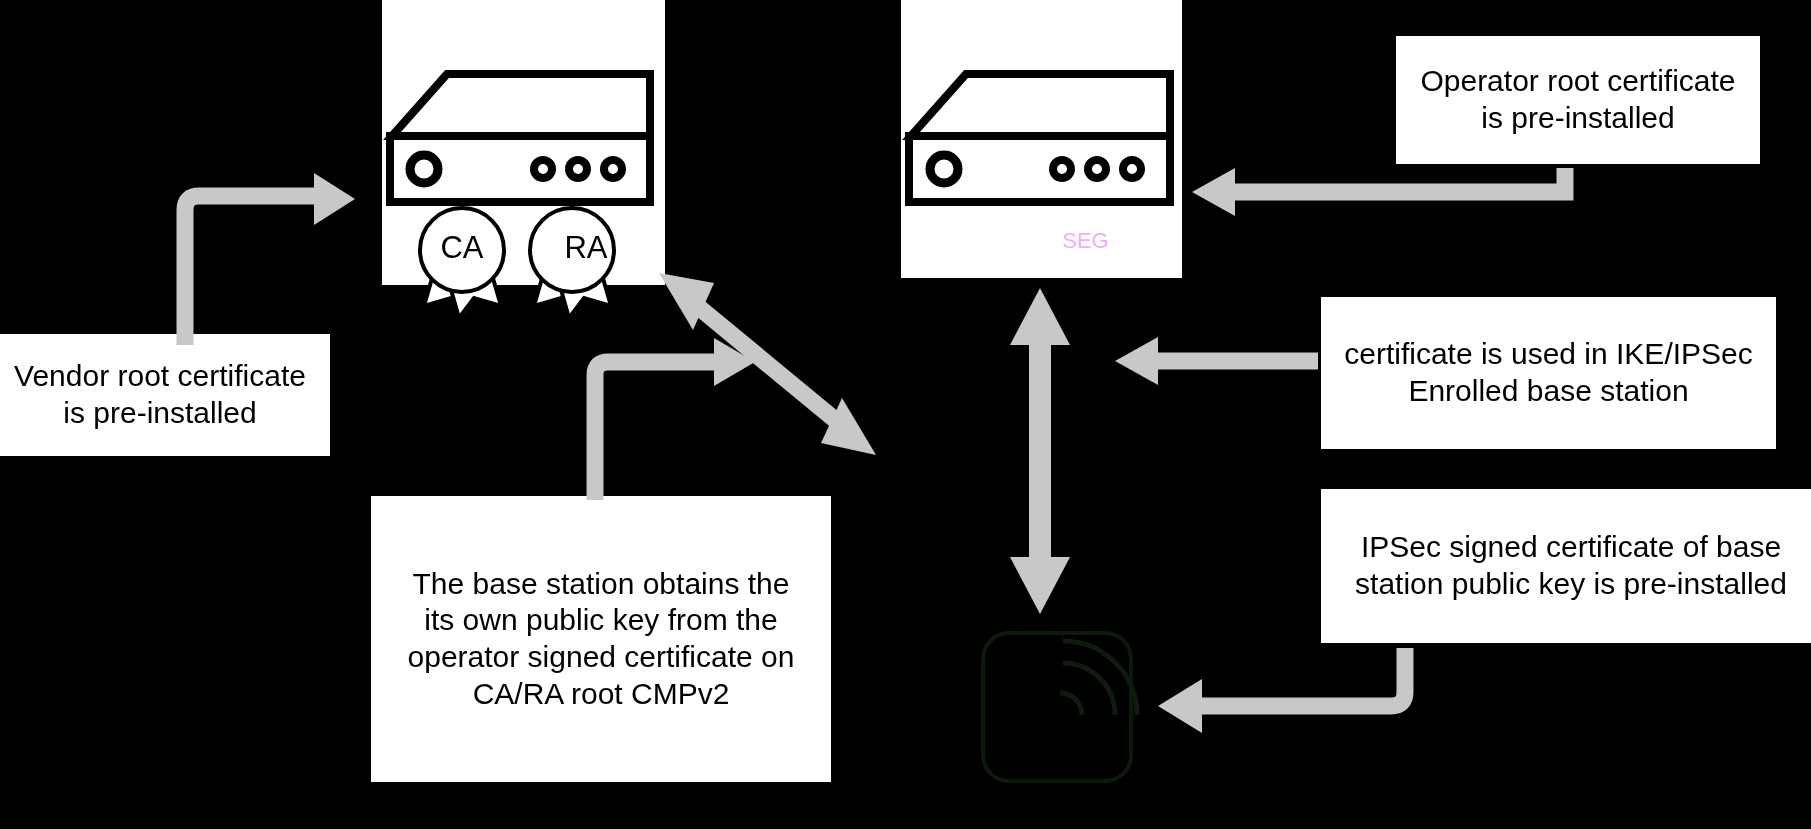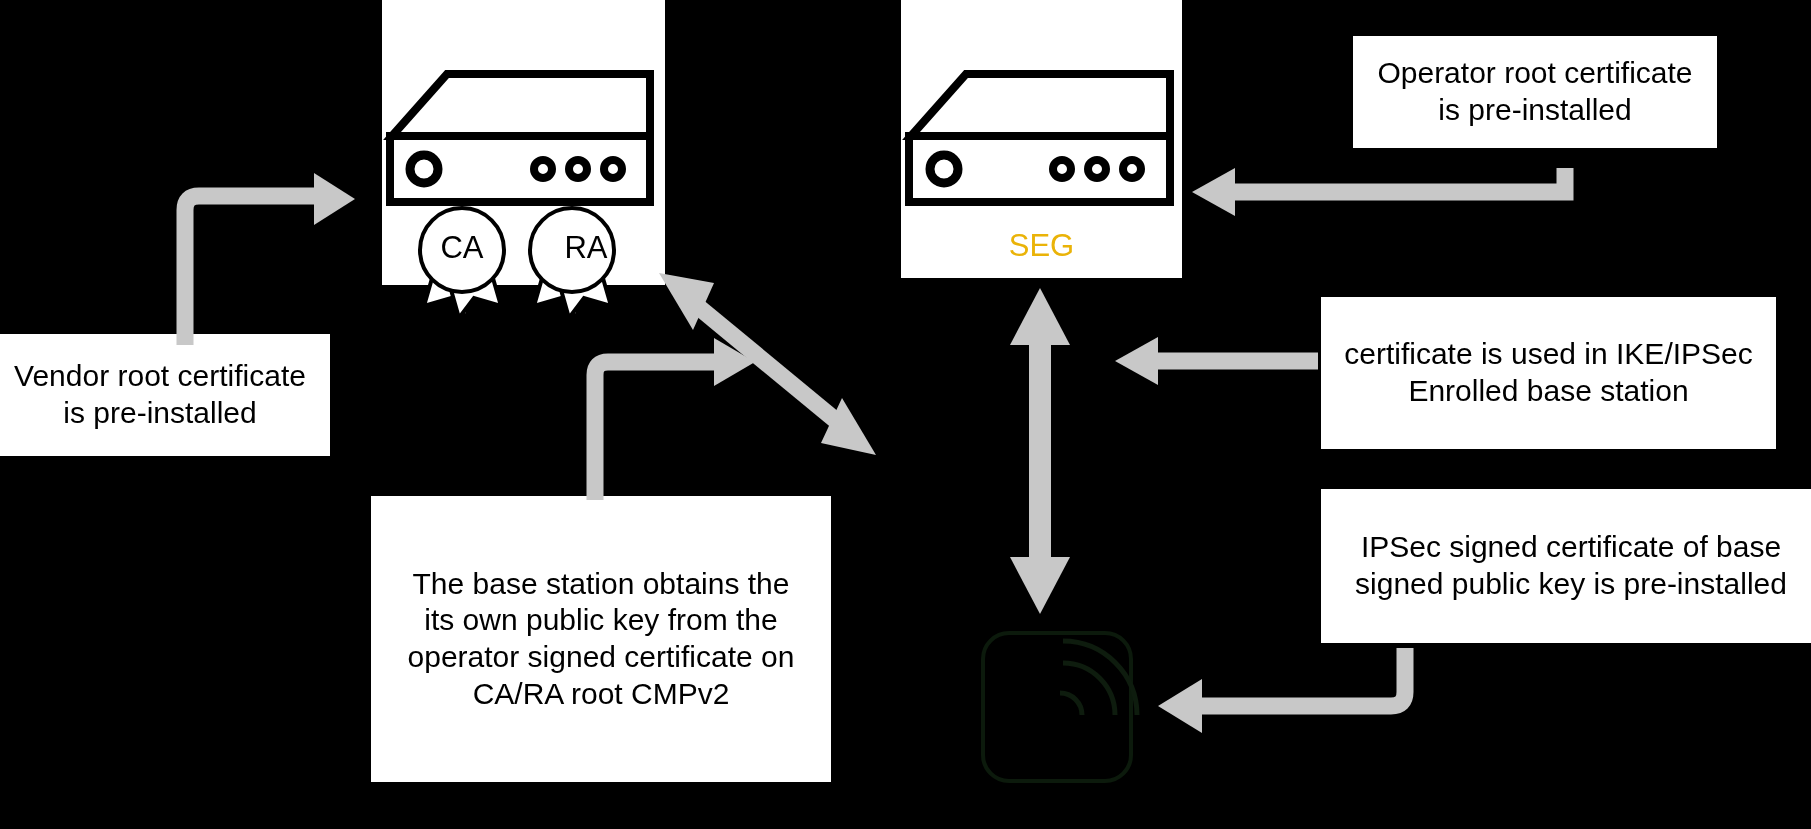--- a/index.html
+++ b/index.html
@@ -7,22 +7,22 @@
        font-family:"Liberation Sans","DejaVu Sans",sans-serif;}
   .stage{position:absolute;left:0;top:0;width:1811px;height:829px;background:#000;}
 
   
   .panel{position:absolute;background:#fff;}
 
   .note{position:absolute;background:#fff;color:#000;display:flex;
         align-items:center;justify-content:center;text-align:center;
         font-size:30px;line-height:1.22;box-sizing:border-box;padding:6px 10px;}
 
-  .devlabel{position:absolute;color:#eab308;font-size:31px;text-align:center;
-            width:100%;left:0;}
+  .devlabel{position:absolute;color:#f0abfc;font-size:22px;text-align:center;
+            width:100%;left:0;padding-left:44px;}
 
   .badgetext{position:absolute;color:#000;font-size:31px;text-align:center;}
 
   svg{position:absolute;left:0;top:0;overflow:visible;}
 </style>
 </head>
 <body>
 
 <div class="stage">
 
@@ -30,21 +30,21 @@
 
   <div class="panel" style="left:901px;top:-40px;width:281px;height:318px;"></div>
 
   <div class="note" style="left:-10px;top:334px;width:340px;height:122px;">
     <div>
       <div>Vendor root certificate</div>
       <div>is pre-installed</div>
     </div>
   </div>
 
-  <div class="note" style="left:1353px;top:36px;width:364px;height:112px;">
+  <div class="note" style="left:1396px;top:36px;width:364px;height:128px;">
     <div>
       <div>Operator root certificate</div>
       <div>is pre-installed</div>
     </div>
   </div>
 
   <div class="note" style="left:371px;top:496px;width:460px;height:286px;">
     <div>
       <div>The base station obtains the</div>
       <div>its own public key from the</div>
@@ -56,21 +56,21 @@
   <div class="note" style="left:1321px;top:297px;width:455px;height:152px;">
     <div>
       <div>certificate is used in IKE/IPSec</div>
       <div>Enrolled base station</div>
     </div>
   </div>
 
   <div class="note" style="left:1321px;top:489px;width:500px;height:154px;">
     <div>
       <div>IPSec signed certificate of base</div>
-      <div>signed public key is pre-installed</div>
+      <div>station public key is pre-installed</div>
     </div>
   </div>
 
   <svg width="1811" height="829">
 
     <g>
       <path d="M185,345 L185,210 Q185,196 199,196 L316,196" fill="none" stroke="#c8c8c8" stroke-width="17"></path>
       <polygon points="314,173 355,199 314,225" fill="#c8c8c8"></polygon>
     </g>
 

